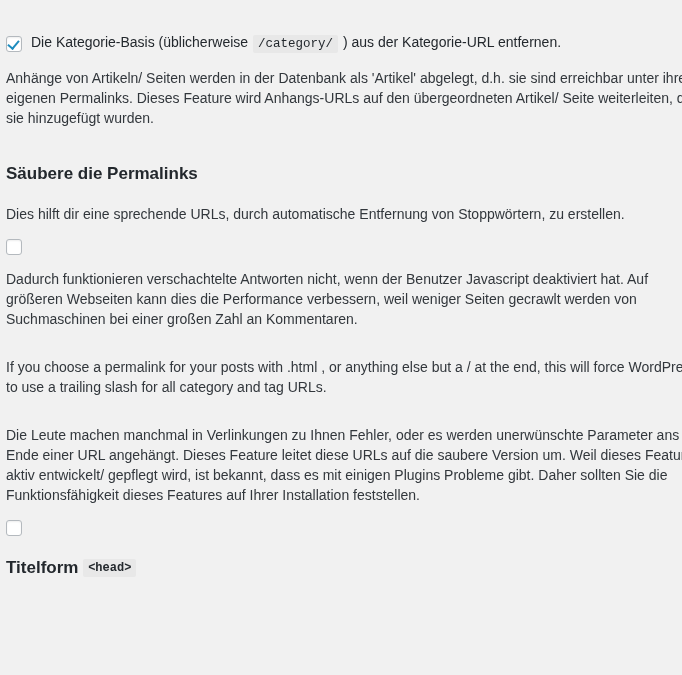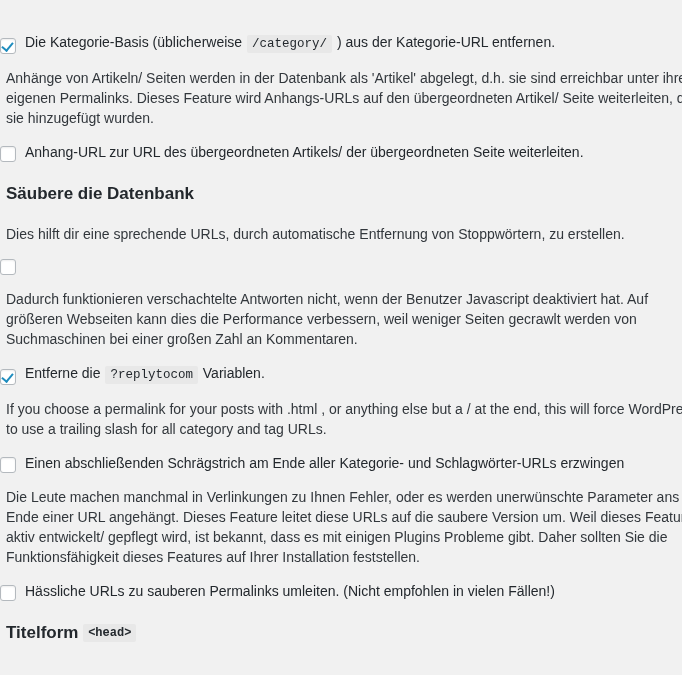--- a/index.html
+++ b/index.html
@@ -51,22 +51,22 @@
   .code-chip {
     font-family: "Liberation Mono", monospace;
     background: #e8e8e8;
     border-radius: 2px;
     padding: 2px 5px;
     font-size: 12.5px;
     color: #23282d;
   }
   .cb-row {
     display: flex;
-    align-items: flex-end;
-    padding: 0 0 0 0;
+    align-items: center;
+    padding: 0 0 0 6px;
     line-height: 20px;
   }
   .cb {
     width: 16px;
     height: 16px;
     border: 1px solid #b4b9be;
     background: #fff;
     border-radius: 3px;
     box-sizing: border-box;
     margin: 1px 9px 0 0;
@@ -102,50 +102,37 @@
 <div class="panel">
   <div id="sections-root">
       <div class="spacer-18"></div>
       <div class="cb-row">
         <span class="cb checked"></span>
         <span class="cb-label">Die Kategorie-Basis (üblicherweise <span class="code-chip">/category/</span> ) aus der Kategorie-URL entfernen.</span>
       </div>
       <div class="spacer-14"></div>
       <p class="desc wrapped">Anhänge von Artikeln/ Seiten werden in der Datenbank als 'Artikel' abgelegt, d.h. sie sind erreichbar unter ihren eigenen Permalinks. Dieses Feature wird Anhangs-URLs auf den übergeordneten Artikel/ Seite weiterleiten, dem sie hinzugefügt wurden.</p>
       <div class="spacer-14"></div>
-      <div class="cb-row">
-        <span class="cb"></span>
-        <span class="cb-label">Anhang-URL zur URL des übergeordneten Artikels/ der übergeordneten Seite weiterleiten.</span>
-      </div>
       <div class="spacer-20"></div>
-      <h2 class="section-title"><span>Säubere die Datenbank</span></h2>
+      <h2 class="section-title"><span>Säubere die Permalinks</span></h2>
       <div class="spacer-18"></div>
       <p class="desc wrapped">Dies hilft dir eine sprechende URLs, durch automatische Entfernung von Stoppwörtern, zu erstellen.</p>
       <div class="spacer-14"></div>
       <div class="cb-row">
         <span class="cb"></span>
       </div>
       <div class="spacer-14"></div>
       <p class="desc wrapped">Dadurch funktionieren verschachtelte Antworten nicht, wenn der Benutzer Javascript deaktiviert hat. Auf größeren Webseiten kann dies die Performance verbessern, weil weniger Seiten gecrawlt werden von Suchmaschinen bei einer großen Zahl an Kommentaren.</p>
       <div class="spacer-14"></div>
-      <div class="cb-row">
-        <span class="cb checked"></span>
-        <span class="cb-label">Entferne die <span class="code-chip">?replytocom</span> Variablen.</span>
-      </div>
       <div class="spacer-14"></div>
       <p class="desc wrapped">If you choose a permalink for your posts with .html , or anything else but a / at the end, this will force WordPress to use a trailing slash for all category and tag URLs.</p>
       <div class="spacer-14"></div>
-      <div class="cb-row">
-        <span class="cb"></span>
-        <span class="cb-label">Einen abschließenden Schrägstrich am Ende aller Kategorie- und Schlagwörter-URLs erzwingen</span>
-      </div>
       <div class="spacer-14"></div>
       <p class="desc wrapped">Die Leute machen manchmal in Verlinkungen zu Ihnen Fehler, oder es werden unerwünschte Parameter ans Ende einer URL angehängt. Dieses Feature leitet diese URLs auf die saubere Version um. Weil dieses Feature aktiv entwickelt/ gepflegt wird, ist bekannt, dass es mit einigen Plugins Probleme gibt. Daher sollten Sie die Funktionsfähigkeit dieses Features auf Ihrer Installation feststellen.</p>
       <div class="spacer-14"></div>
       <div class="cb-row">
         <span class="cb"></span>
-        <span class="cb-label">Hässliche URLs zu sauberen Permalinks umleiten. (Nicht empfohlen in vielen Fällen!)</span>
       </div>
       <div class="spacer-20"></div>
       <h2 class="section-title"><span>Titelform</span> <span class="code-chip">&lt;head&gt;</span></h2>
       <div class="spacer-18"></div>
     </div>
 </div>
 
 </body></html>

